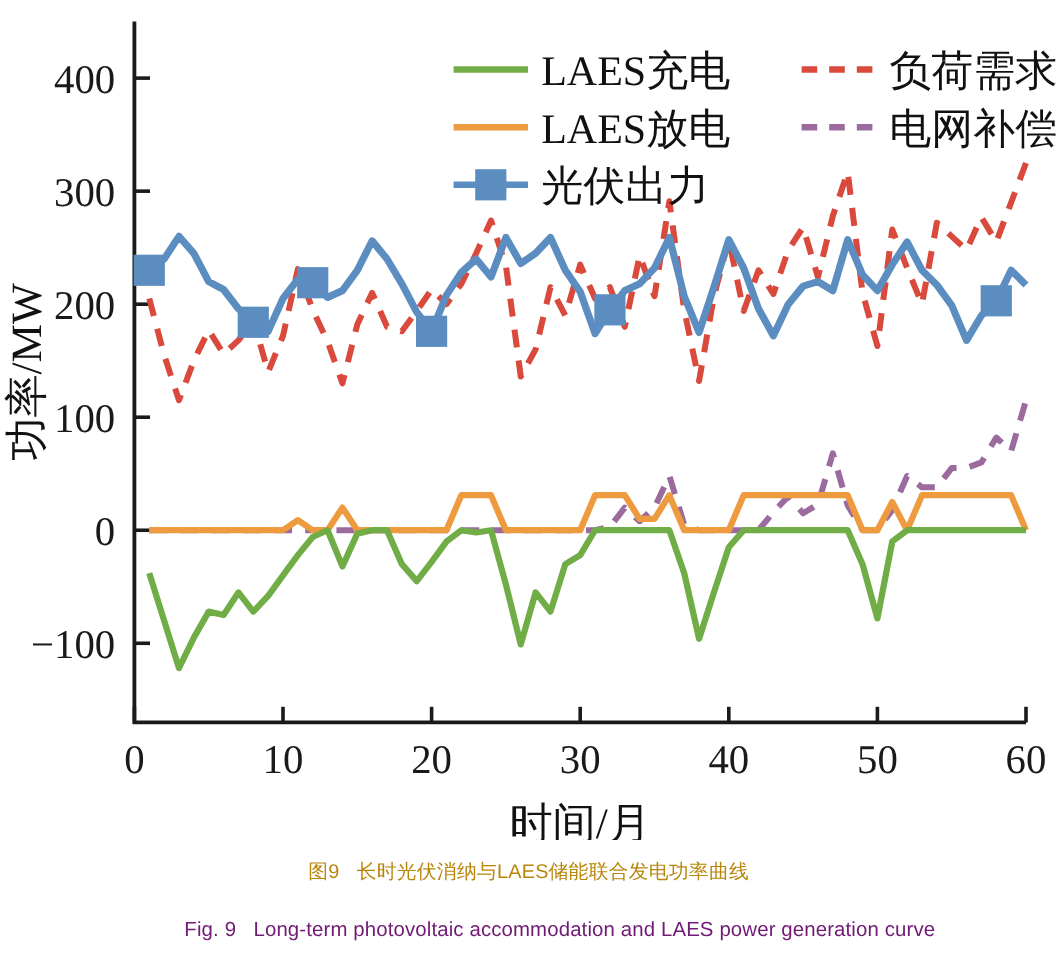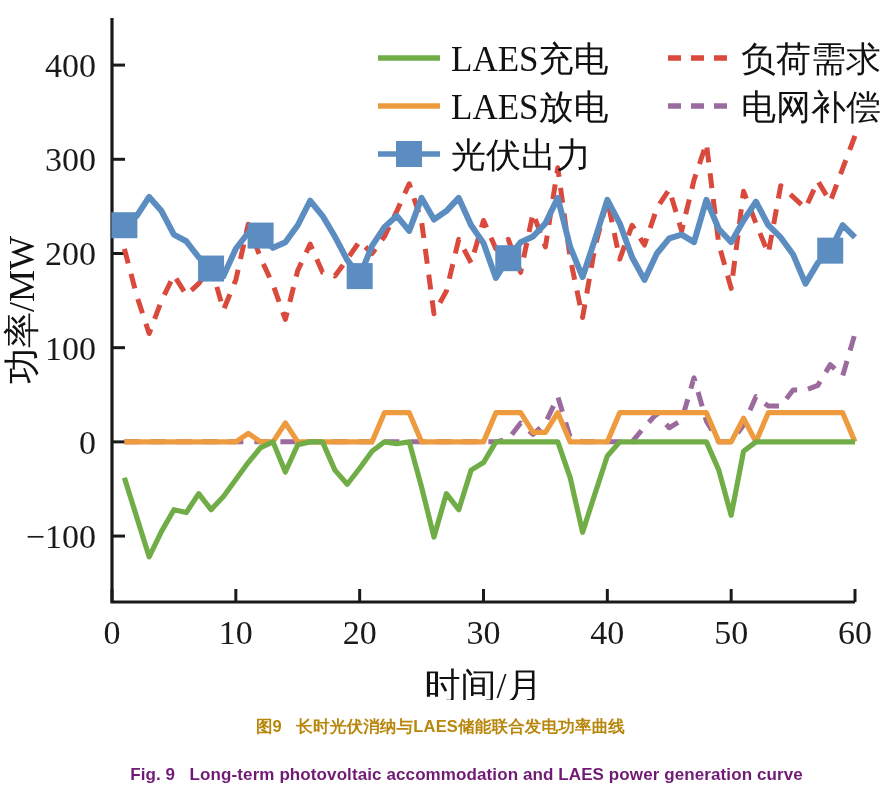--- a/index.html
+++ b/index.html
@@ -46,21 +46,20 @@
   .tick-mark {
     stroke: #1a1a1a;
     stroke-width: 3;
   }
   .series-path { fill: none; stroke-linejoin: round; stroke-linecap: butt; }
   .caption-block {
     position: absolute;
     left: 0;
     width: 881px;
     text-align: center;
-    font-weight: bold;
   }
   #caption-cn {
     top: 716px;
     font-family: "Liberation Sans", sans-serif;
     font-size: 16.5px;
     color: #b8860b;
     letter-spacing: 0.2px;
     white-space: pre;
   }
   #caption-en {

